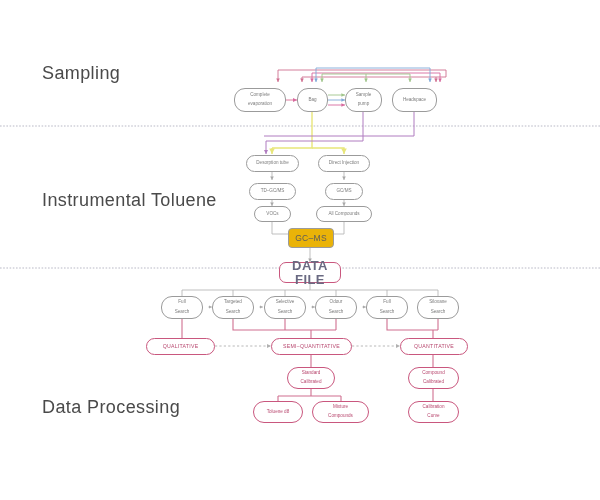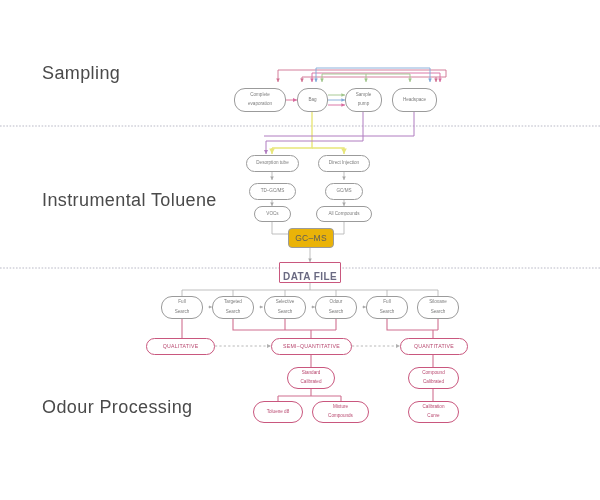--- a/index.html
+++ b/index.html
@@ -11,22 +11,22 @@
              white-space:nowrap;}
   .node{position:absolute;display:flex;align-items:center;justify-content:center;
         text-align:center;box-sizing:border-box;line-height:1.05;}
   .node span{display:block;width:100%;}
   .n-gray{border:1.1px solid #9b9b9b;border-radius:11px;background:#fff;
           color:#7d7d7d;font-size:4.6px;}
   .n-pink{border:1.2px solid #c9577e;border-radius:12px;background:#fff;
           color:#b8486f;font-size:4.6px;}
   .n-gcms{border:1.2px solid #9b9b9b;border-radius:4px;background:#eab308;
           color:#5c5c5c;font-size:8.5px;letter-spacing:.3px;}
-  .n-datafile{border:1.6px solid #c9577e;border-radius:1px;background:#fff;
-          color:#6a6a82;font-size:10px;font-weight:bold;letter-spacing:.4px;align-items:flex-end;}
+  .n-datafile{border:1.6px solid #c9577e;border-radius:7px;background:#fff;
+          color:#6a6a82;font-size:13px;font-weight:bold;letter-spacing:.4px;}
   .n-cap{border:1.3px solid #c9577e;border-radius:12px;background:#fff;
           color:#b8486f;font-size:5.2px;letter-spacing:.25px;}
 </style>
 </head>
 <body>
 
 <div id="stage">
 
   <svg id="canvas" viewBox="0 0 600 500">
     <defs>
@@ -168,21 +168,21 @@
       <path d="M278,396 L278,401"></path>
       <path d="M341,396 L341,401"></path>
     </g>
     <g stroke="#cf6f90" stroke-width="1.1" fill="none">
       <path d="M433,389 L433,401"></path>
     </g>
   </svg>
 
   <div class="sec-label" style="left:42px;top:63px;">Sampling</div>
   <div class="sec-label" style="left:42px;top:190px;">Instrumental  Toluene</div>
-  <div class="sec-label" style="left:42px;top:397px;">Odour  Processing</div>
+  <div class="sec-label" style="left:42px;top:397px;">Data  Processing</div>
 
   <div class="node n-gray" style="left:234px;top:88px;width:52px;height:24px;">
     <span><span>Complete</span><br>
           <span>evaporation</span></span>
   </div>
   <div class="node n-gray" style="left:297px;top:88px;width:31px;height:24px;">
     <span>Bag</span>
   </div>
   <div class="node n-gray" style="left:345px;top:88px;width:37px;height:24px;">
     <span><span>Sample</span><br>

